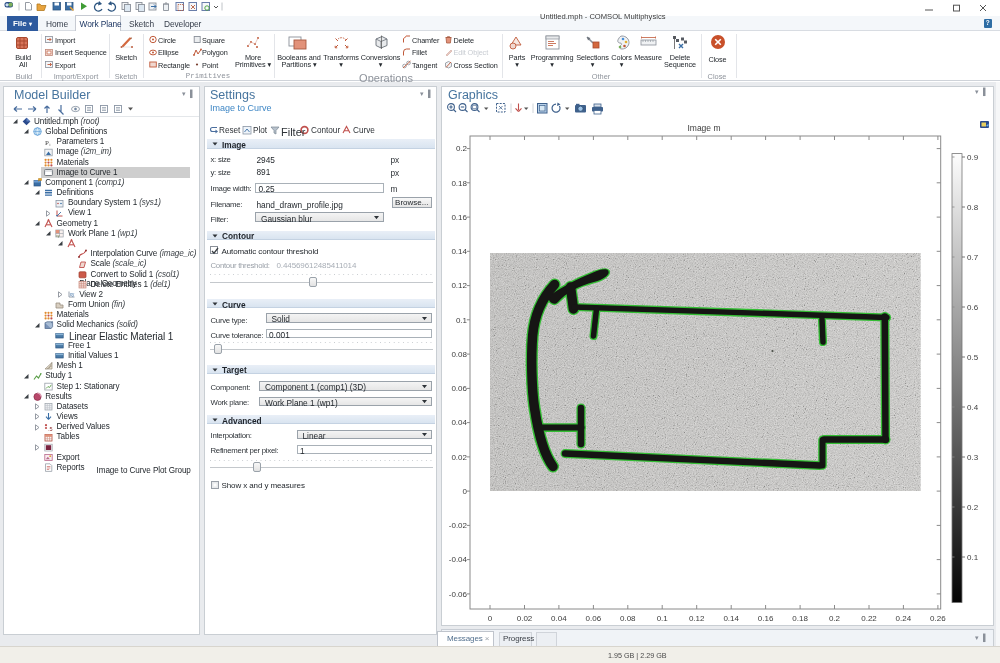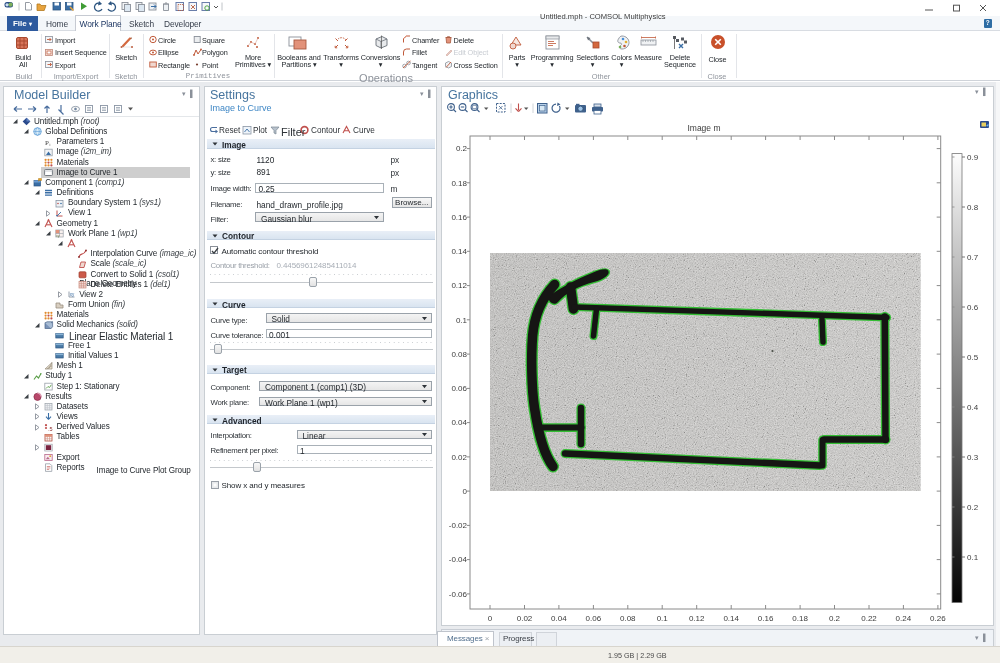--- a/index.html
+++ b/index.html
@@ -543,21 +543,21 @@
 <div class="lbl" style="left:253px;top:126px;font-size:8.2px;color:#2e3338;">Plot</div>
 <div class="lbl" style="left:281px;top:126px;font-size:11px;color:#2e3338;">Filter</div>
 <div class="lbl" style="left:311px;top:126px;font-size:8.2px;color:#2e3338;">Contour</div>
 <div class="lbl" style="left:353px;top:126px;font-size:8.2px;color:#2e3338;">Curve</div>
 <div class="abs" style="left:207px;top:139.3px;width:228px;height:9.3px;background:linear-gradient(#e9eff7,#d9e4f0);border-bottom:1px solid #c4d2e2;"></div>
 <svg class="abs" style="left:211.5px;top:141.3px;" width="6" height="6" viewBox="0 0 6 6">
     <path d="M0.5 1.5 h5 l-2.5 3z" fill="#2e3338"></path>
   </svg>
 <div class="lbl" style="left:222px;top:139.8px;font-size:8.3px;font-weight:bold;color:#1e232a;">Image</div>
 <div class="lbl" style="left:210.5px;top:155px;font-size:7.8px;letter-spacing:-0.28px;color:#2e3338;">x: size</div>
-<div class="lbl" style="left:256.5px;top:154.5px;font-size:8.3px;color:#24292e;">1120</div>
+<div class="lbl" style="left:256.5px;top:154.5px;font-size:8.3px;color:#24292e;">2945</div>
 <div class="lbl" style="left:390.5px;top:155px;font-size:8.3px;color:#2e3338;">px</div>
 <div class="lbl" style="left:210.5px;top:167.5px;font-size:7.8px;letter-spacing:-0.28px;color:#2e3338;">y: size</div>
 <div class="lbl" style="left:256.5px;top:167px;font-size:8.3px;color:#24292e;">891</div>
 <div class="lbl" style="left:390.5px;top:167.5px;font-size:8.3px;color:#2e3338;">px</div>
 <div class="lbl" style="left:210.5px;top:184px;font-size:7.8px;letter-spacing:-0.28px;color:#2e3338;">Image width:</div>
 <div class="abs" style="left:255px;top:182.8px;width:129px;height:9.8px;background:#fff;border:1px solid #a9b1b8;"></div>
 <div class="lbl" style="left:258.5px;top:184.0px;font-size:8.3px;color:#24292e;">0.25</div>
 <div class="lbl" style="left:390.5px;top:184px;font-size:8.3px;color:#2e3338;">m</div>
 <div class="lbl" style="left:210.5px;top:199.5px;font-size:7.8px;letter-spacing:-0.28px;color:#2e3338;">Filename:</div>
 <div class="lbl" style="left:256.5px;top:199.5px;font-size:8.3px;color:#24292e;">hand_drawn_profile.jpg</div>

